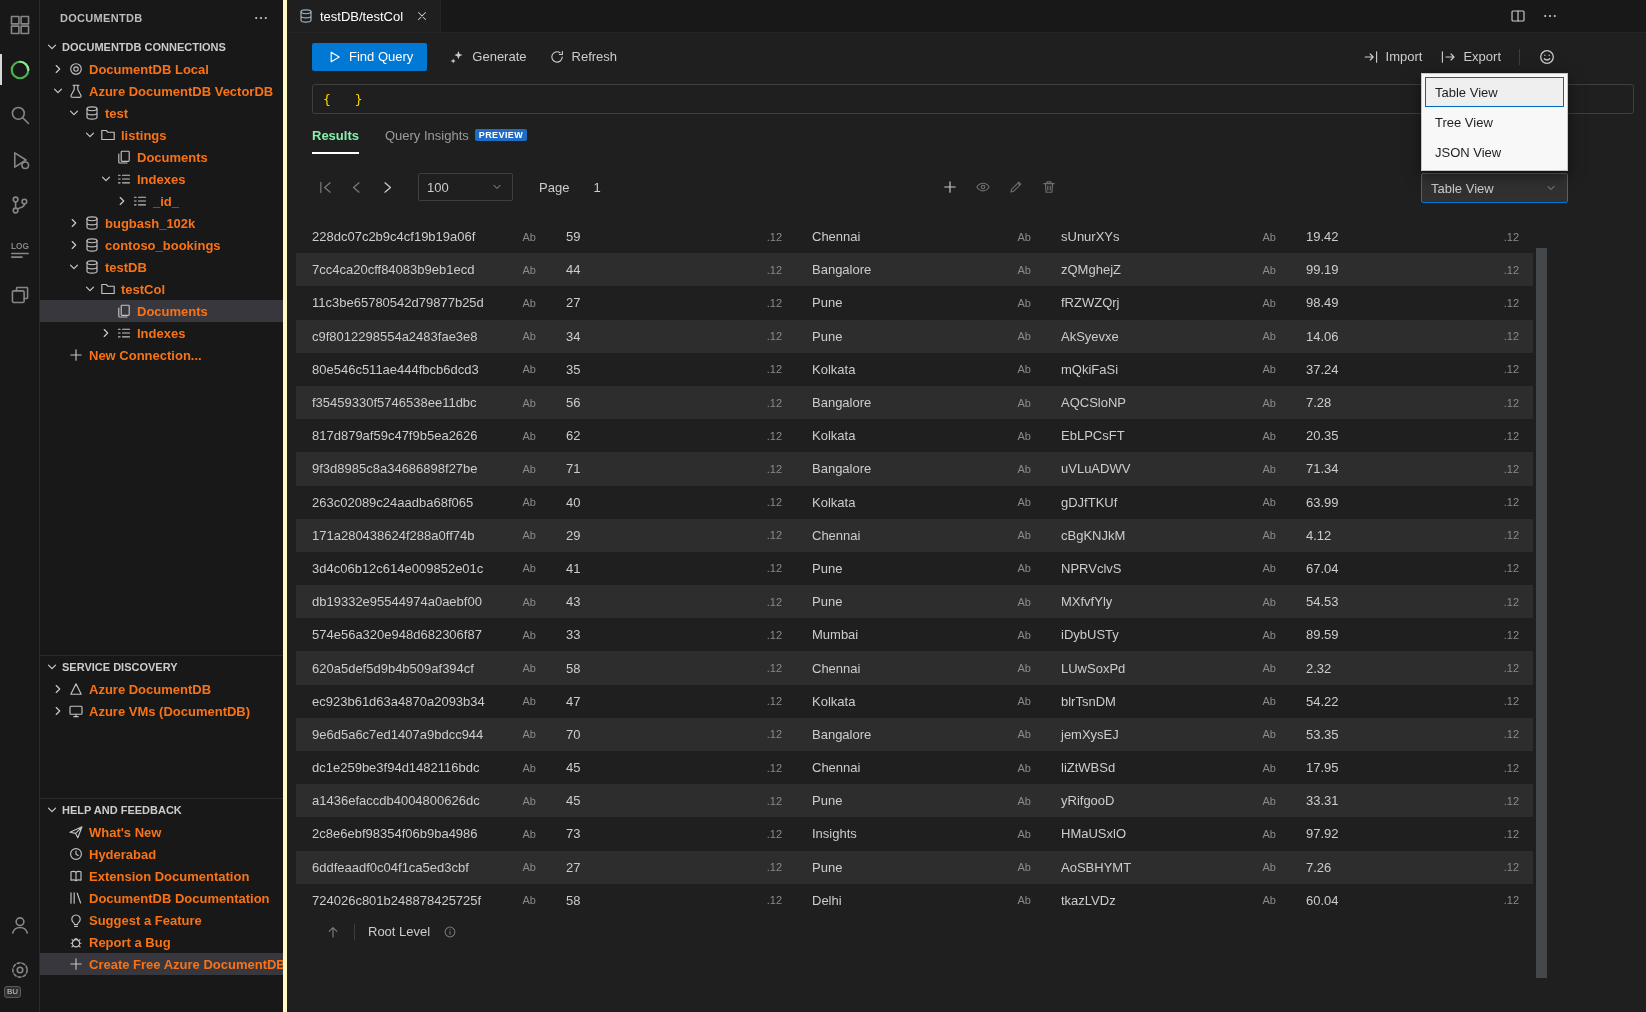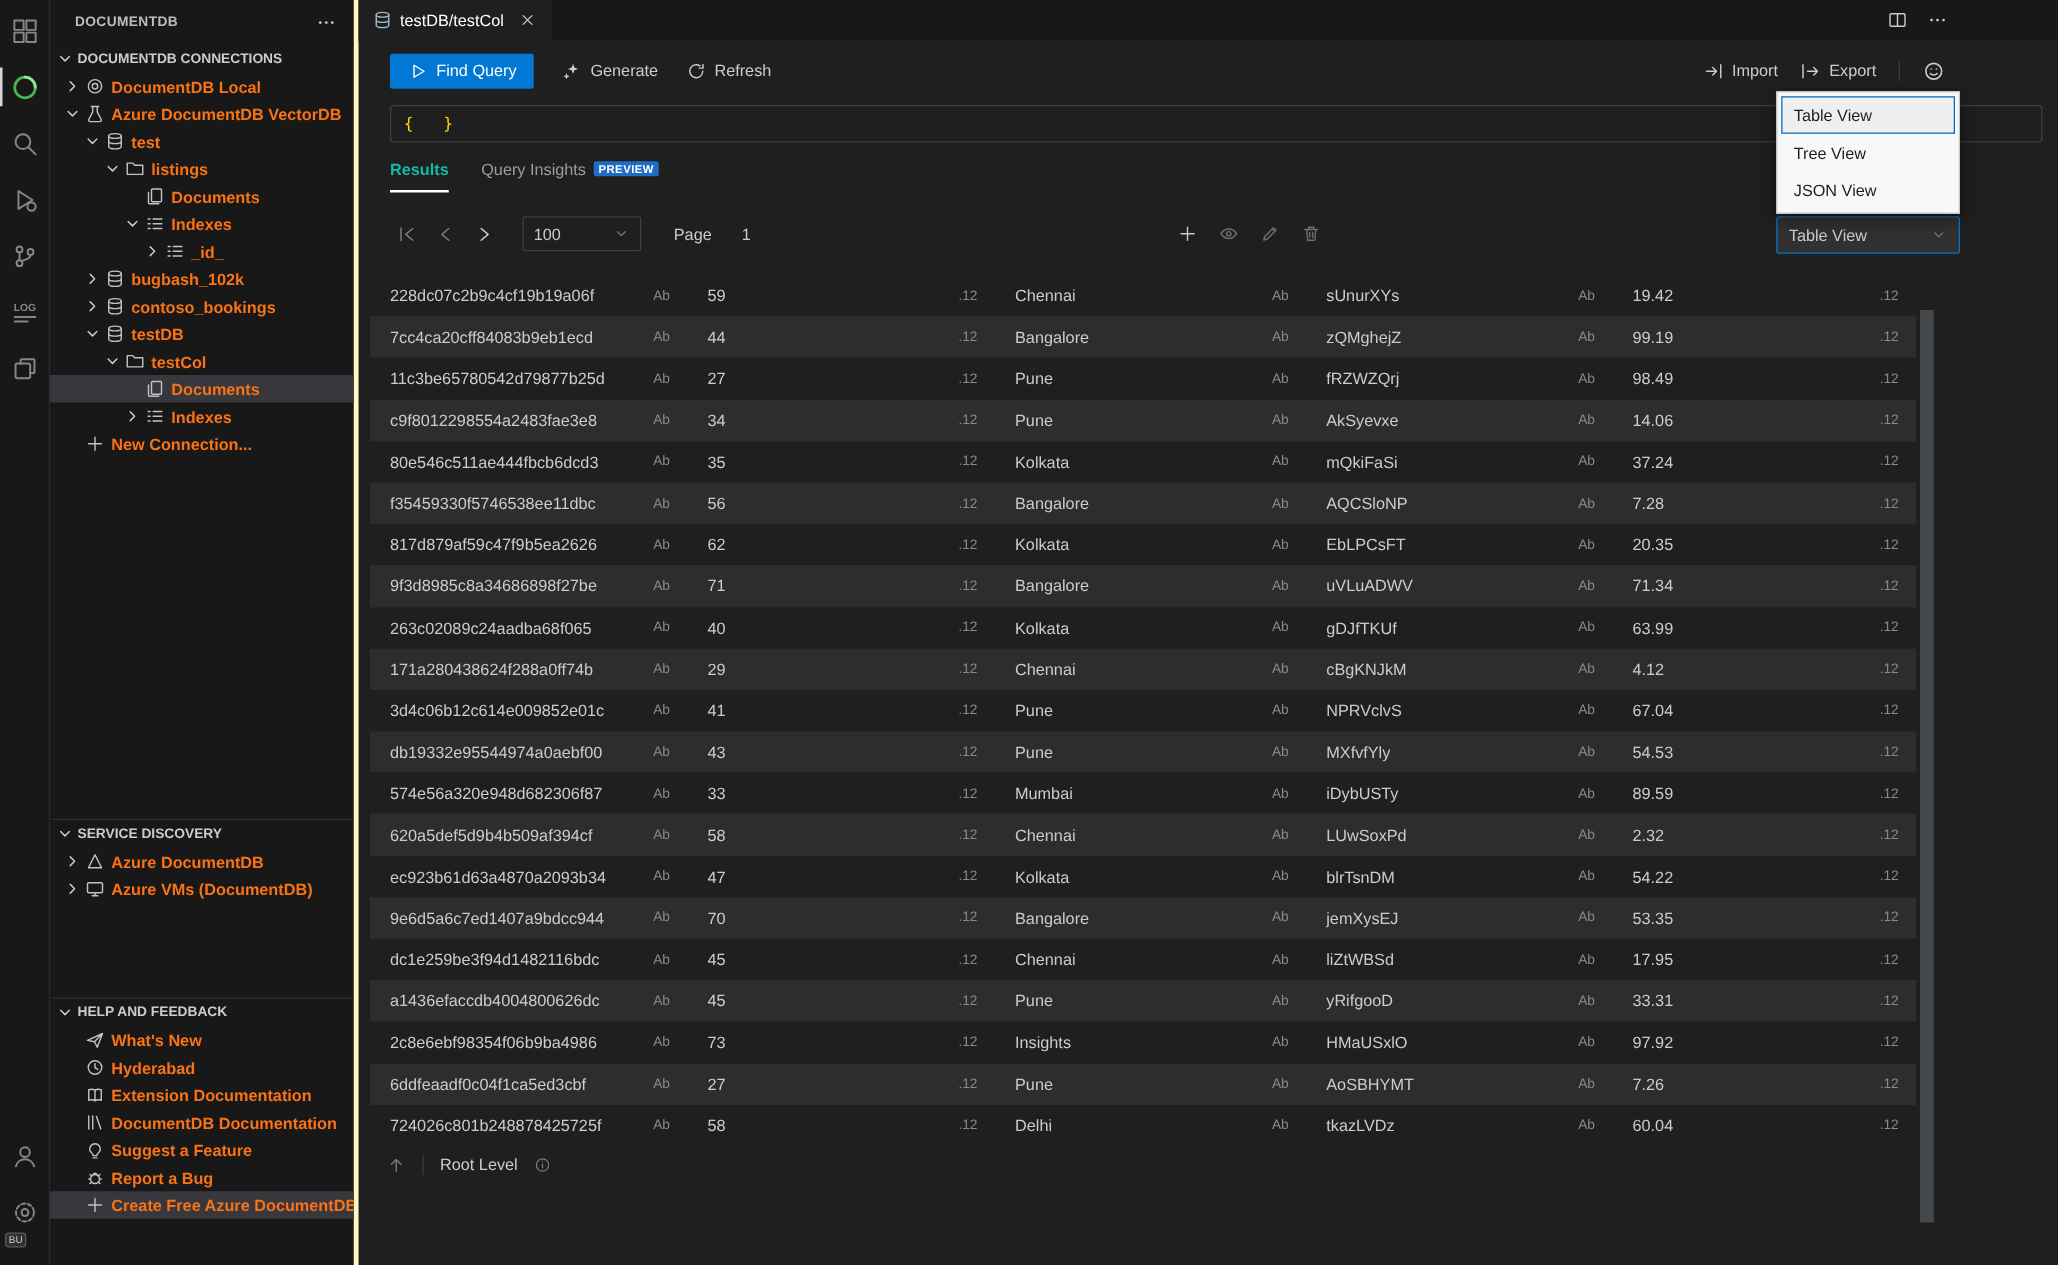--- a/index.html
+++ b/index.html
@@ -48,21 +48,21 @@
   .btn-ghost{display:flex;align-items:center;gap:7px;background:none;border:none;color:#cccccc;font-size:13px;font-family:inherit;cursor:pointer;padding:0;}
   .toolbar-right{margin-left:auto;display:flex;align-items:center;gap:18px;padding-right:90px;}
   .v-divider{width:1px;height:16px;background:#3c3c3c;display:inline-block;}
 
   .query-row{padding:4px 12px 4px 25px;}
   .query-box{height:30px;border:1px solid #3f3f3f;border-radius:3px;display:flex;align-items:center;padding-left:10px;cursor:text;}
   .query-text{font-family:"DejaVu Sans Mono",monospace;font-size:13px;color:#ffd700;letter-spacing:8px;}
 
   .result-tabs{display:flex;align-items:center;gap:26px;padding-left:25px;height:36px;}
   .rtab{display:flex;align-items:center;gap:6px;height:100%;color:#9d9d9d;font-size:13px;border-bottom:2px solid transparent;cursor:pointer;}
-  .rtab.active{color:#14b8a6;font-weight:700;border-bottom-color:#ffffff;justify-content:flex-end;}
+  .rtab.active{color:#86efac;font-weight:700;border-bottom-color:#ffffff;justify-content:flex-end;}
   .preview-badge{background:#1f6cc5;color:#ffffff;font-size:9px;font-weight:700;letter-spacing:.4px;padding:1px 4px;border-radius:2px;}
 
   .pagination{position:relative;margin-top:16px;height:34px;display:flex;align-items:center;padding-left:30px;gap:14px;}
   .pg-icon{width:17px;height:17px;color:#cccccc;cursor:pointer;display:inline-flex;}
   .dim{color:#7a7a7a;}
   .page-size-select{width:95px;height:28px;border:1px solid #3f3f3f;border-radius:2px;display:flex;align-items:center;justify-content:space-between;
     padding:0 8px;color:#cccccc;cursor:pointer;margin-left:8px;}
   .page-label{margin-left:12px;}
   .page-num{margin-left:10px;}
   .row-actions{position:absolute;left:655px;display:flex;align-items:center;gap:17px;}
@@ -70,21 +70,21 @@
 
   .table{margin:16px 0 0 9px;width:1237px;}
   .trow{display:grid;grid-template-columns:254px 246px 249px 245px 243px;height:33.2px;align-items:center;}
   .trow.thead{height:28px;}
   .thead .tcell{font-weight:700;color:#ffffff;}
   .trow.alt{background:#2d2d2d;}
   .tcell{display:flex;align-items:center;justify-content:space-between;padding:0 14px 0 16px;overflow:hidden;}
   .cell-val{color:#cccccc;font-size:13px;white-space:nowrap;}
   .cell-type{color:#8a8a8a;font-size:11px;flex:none;margin-left:8px;}
 
-  .grid-footer{height:30px;display:flex;align-items:center;gap:13px;padding-left:22px;}
+  .grid-footer{height:30px;display:flex;align-items:center;gap:13px;padding-left:38px;}
 
   .vscrollbar{position:absolute;top:248px;right:99px;width:11px;height:730px;background:#45484b;cursor:pointer;}
 
   .view-menu{position:absolute;top:73px;right:78px;width:147px;background:#f8f8f8;color:#1e1e1e;z-index:30;
     box-shadow:0 5px 14px rgba(0,0,0,.5);border:1px solid #c8c8c8;padding:3px;}
   .vm-item{height:30px;display:flex;align-items:center;padding:0 9px;font-size:13px;cursor:pointer;border:1px solid transparent;}
   .vm-item.focused{border-color:#0067c0;background:#efefef;}
   .view-select{position:absolute;top:173px;right:78px;width:147px;height:30px;background:#313131;border:1px solid #0078d4;border-radius:2px;
     display:flex;align-items:center;justify-content:space-between;padding:0 9px;color:#cccccc;font-size:13px;z-index:25;cursor:pointer;}
 

